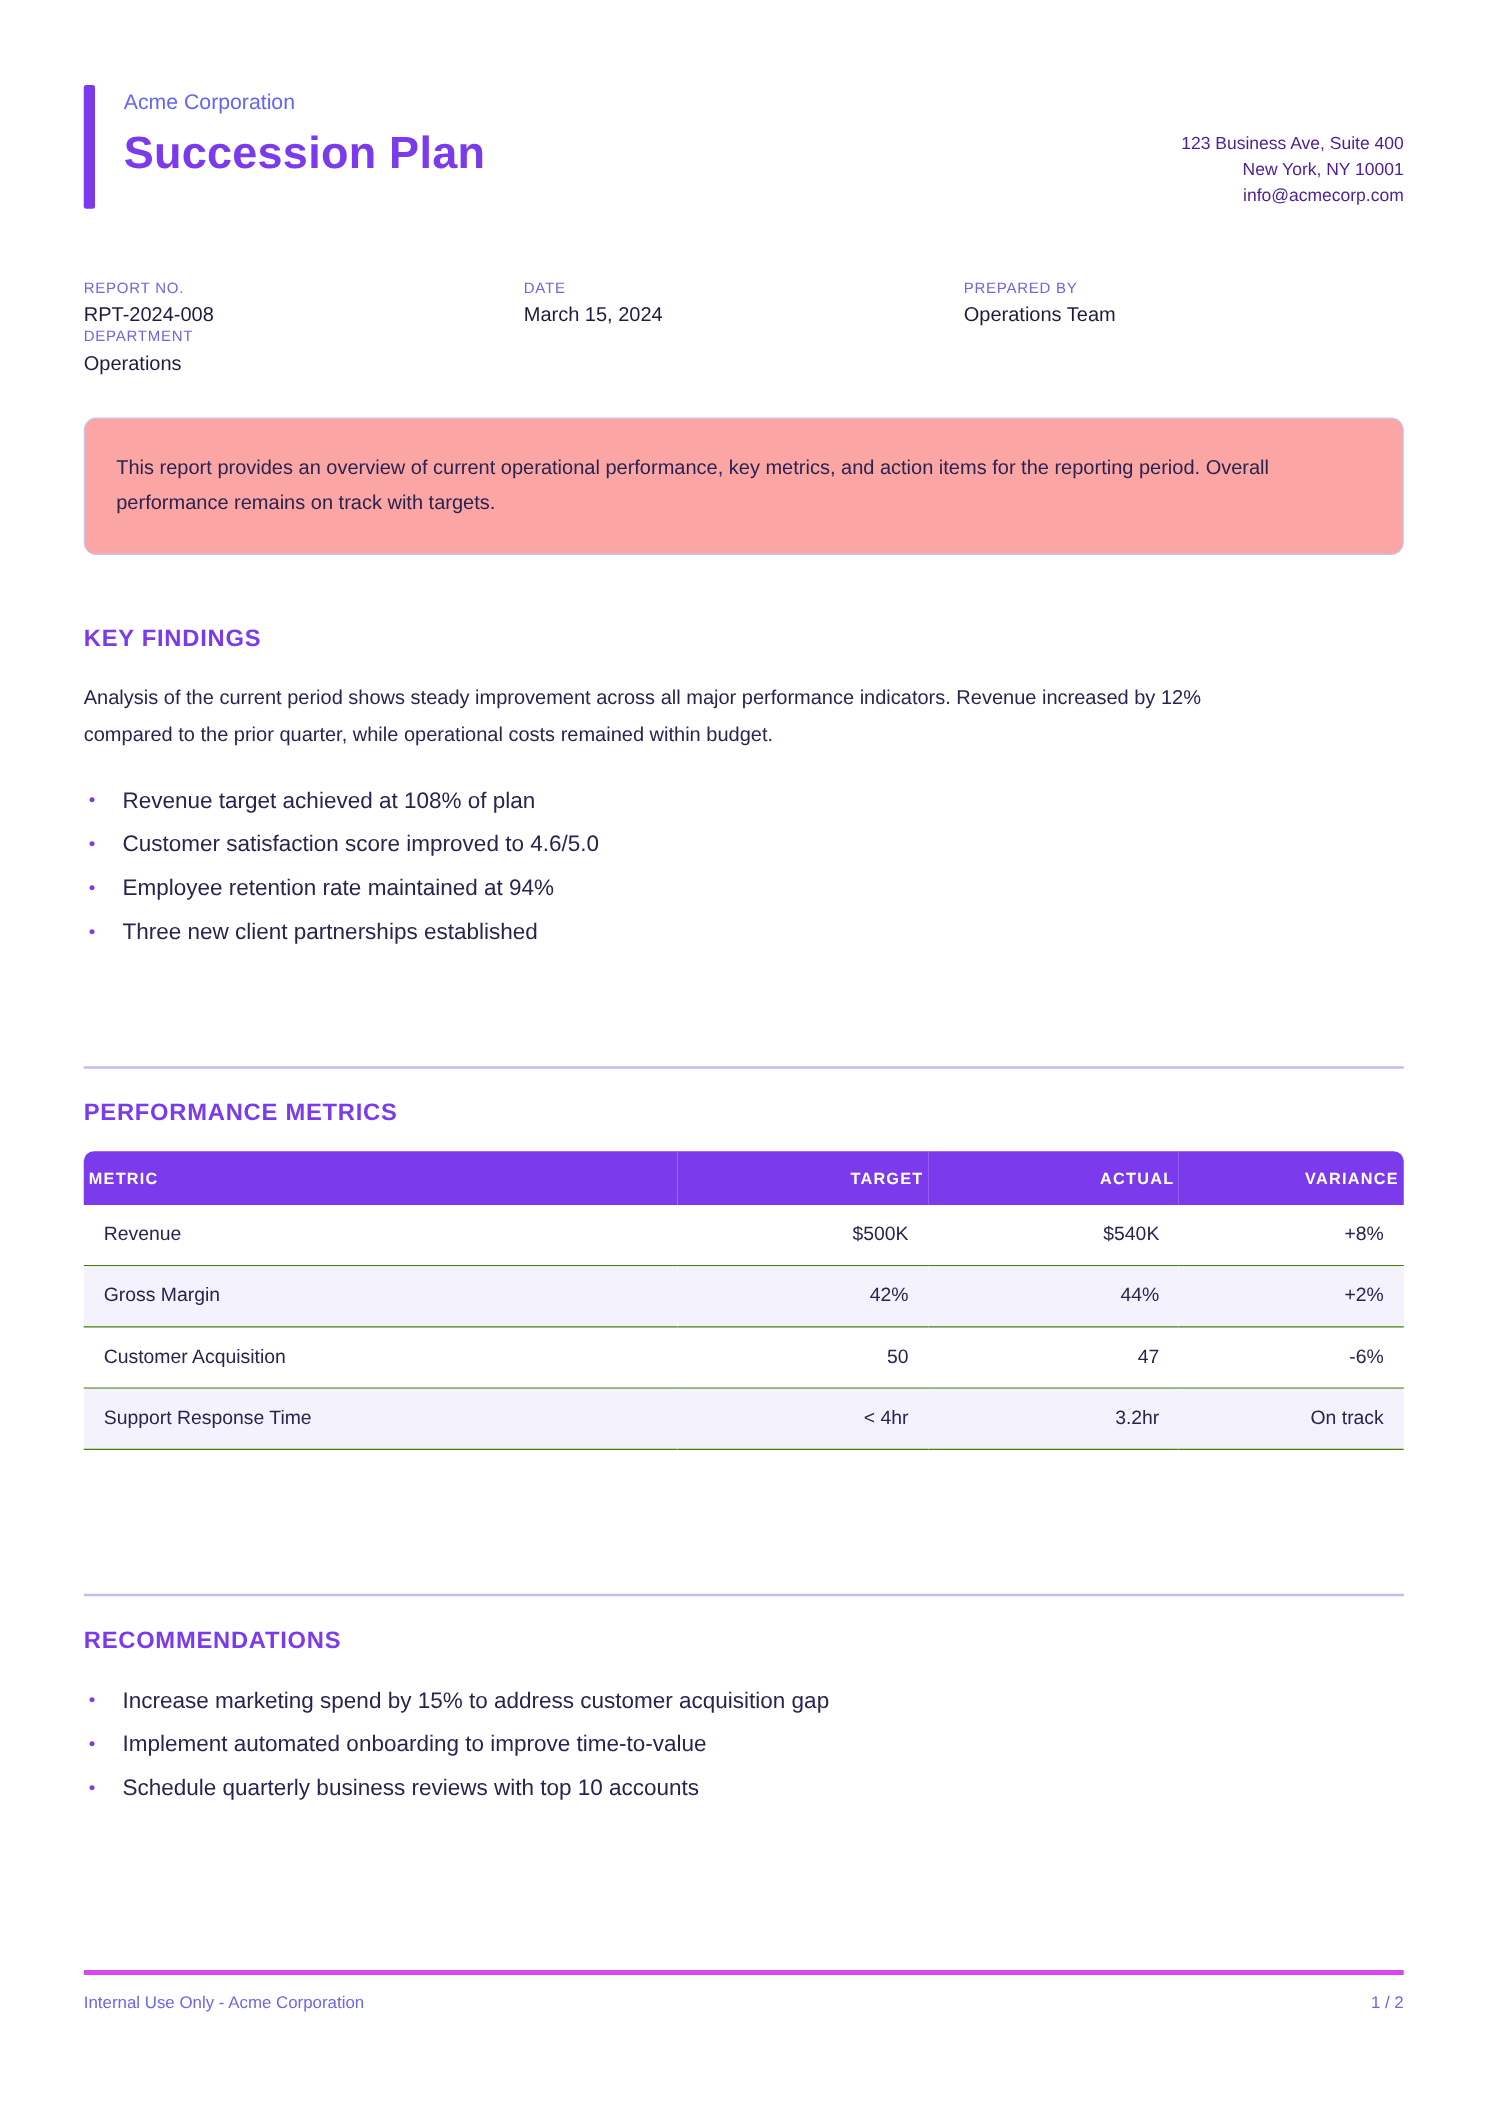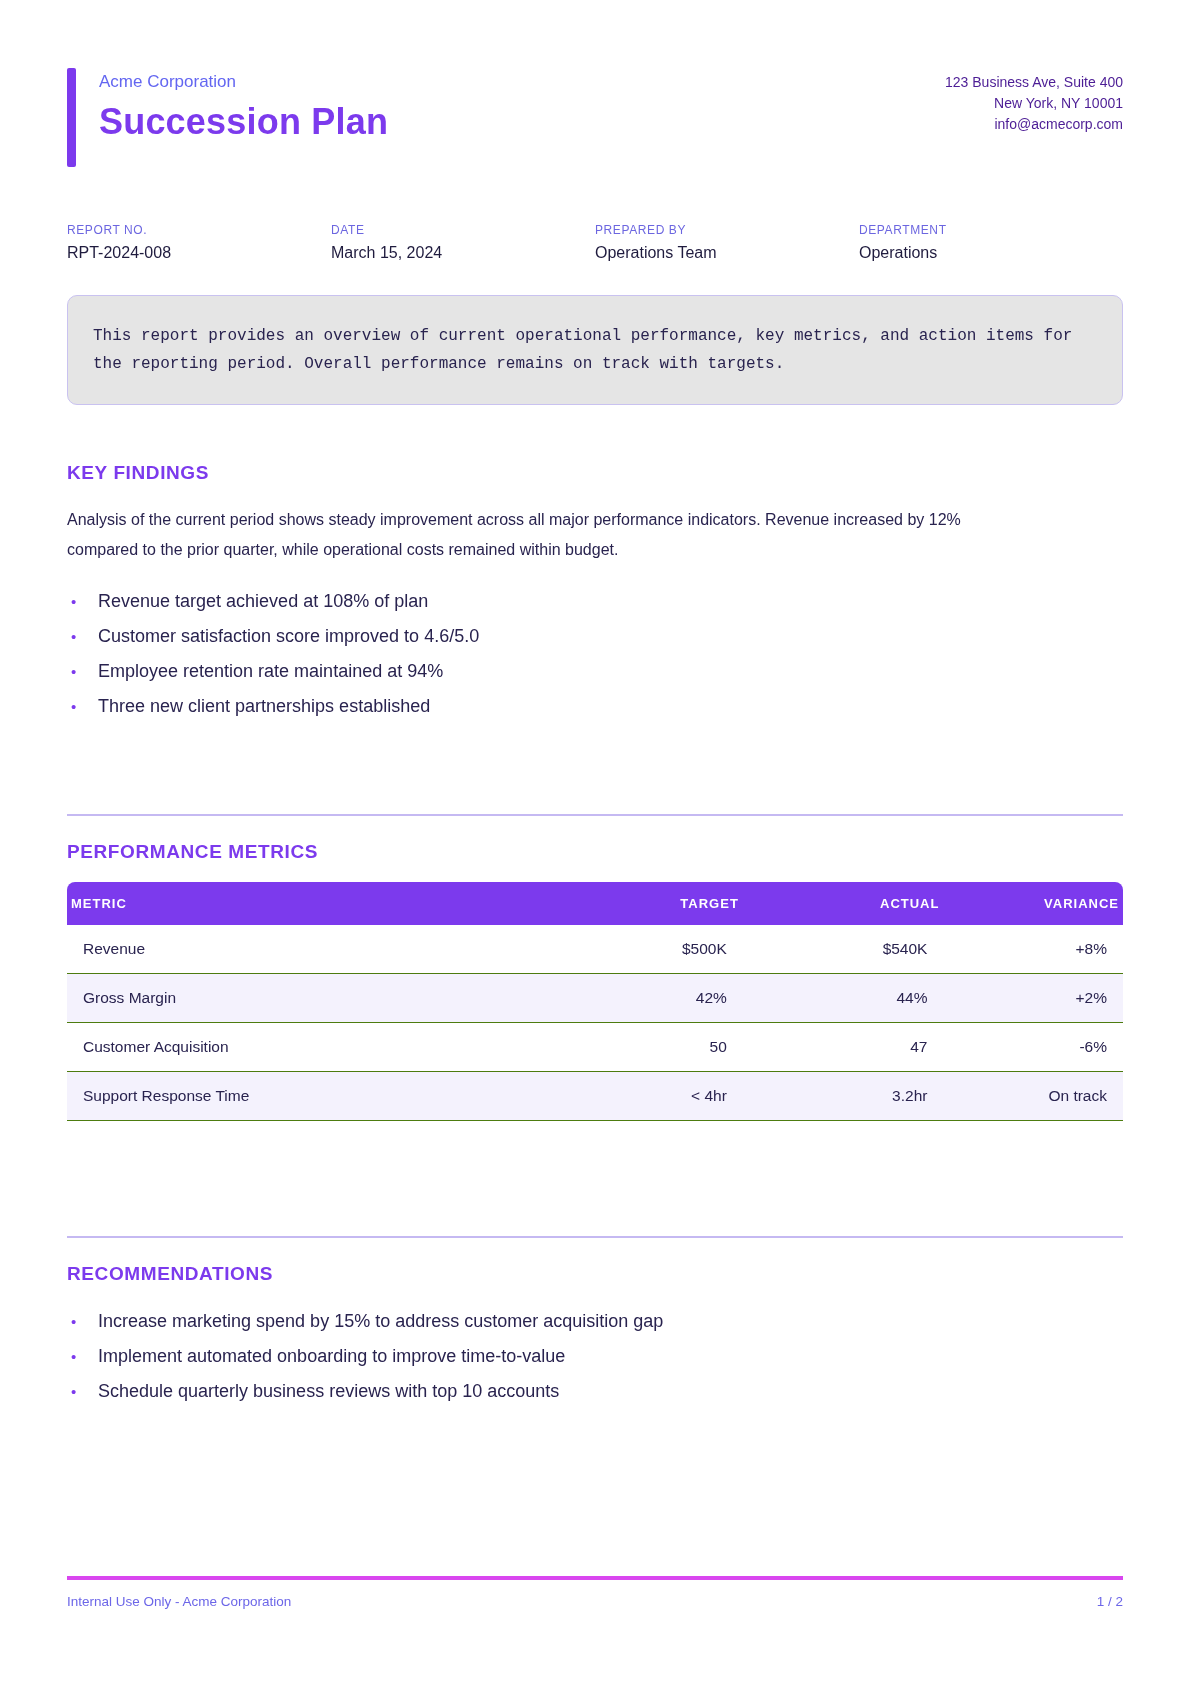--- a/index.html
+++ b/index.html
@@ -2,36 +2,36 @@
 <html><head>
 <meta charset="utf-8">
 <style>
   * { margin:0; padding:0; box-sizing:border-box; }
   html,body { width:1190px; height:1683px; background:#ffffff; }
   body { font-family:"Liberation Sans","DejaVu Sans",sans-serif; color:#29234f; }
   .page { position:relative; width:1190px; height:1683px; overflow:hidden; background:#fff; }
   .content { position:absolute; left:67px; right:67px; top:68px; }
 
   
-  .header-row { display:flex; justify-content:space-between; align-items:flex-start; }
+  .header-row { display:flex; justify-content:space-between; align-items:flex-end; }
   .brand { display:flex; }
   .accent-bar { width:9px; height:99px; background:#7c3aed; border-radius:2px; margin-right:23px; }
   .brand-text { padding-top:4px; }
   .company-name { font-size:17px; color:#6366f1; margin-bottom:9px; }
   .doc-title { font-size:36px; font-weight:bold; color:#7c3aed; letter-spacing:0.2px; }
   .address { text-align:right; font-size:14px; color:#4c1d95; line-height:21px; padding-top:4px; }
 
   
-  .meta-grid { display:grid; grid-template-columns:repeat(4,1fr); margin-top:56px; }
+  .meta-grid { display:grid; grid-template-columns:repeat(3,1fr); margin-top:56px; }
   .meta-label { font-size:12px; letter-spacing:0.6px; color:#6c66e0; text-transform:uppercase; margin-bottom:7px; }
   .meta-value { font-size:16px; color:#1f1b3e; }
 
   
-  .summary-box { margin-top:33px; background:#e5e5e5; border:1.5px solid #c9c2f0; border-radius:10px;
-                 padding:26px 25px; font-size:16px; line-height:28px; color:#29234f;font-family:Liberation Mono, monospace; }
+  .summary-box { margin-top:33px; background:#fca5a5; border:1.5px solid #c9c2f0; border-radius:10px;
+                 padding:26px 25px; font-size:16px; line-height:28px; color:#29234f; }
 
   
   .section-heading { font-size:19px; font-weight:bold; color:#7c3aed; letter-spacing:0.6px; }
   .kf-heading { margin-top:57px; }
   .intro { margin-top:21px; font-size:16px; line-height:30px; color:#29234f; max-width:960px; }
   ul.bullets { list-style:none; margin-top:26px; }
   ul.bullets li { position:relative; padding-left:31px; font-size:18px; line-height:21px; margin-bottom:14px; color:#29234f; }
   ul.bullets li .dot { position:absolute; left:4px; top:0; color:#7c3aed; font-size:15px; }
   ul.bullets li .dot::before { content:"•"; }
 

